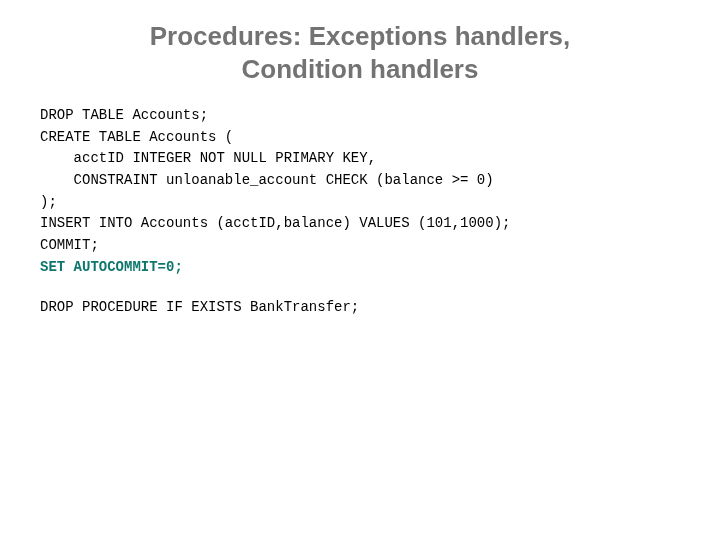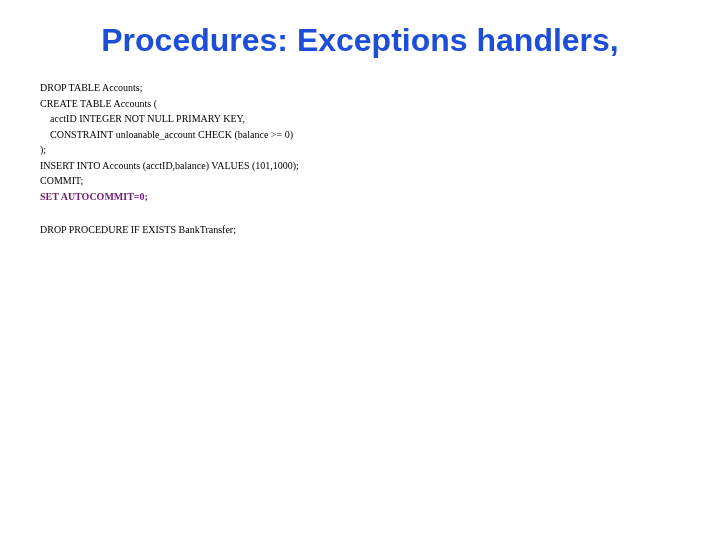--- a/index.html
+++ b/index.html
@@ -20,55 +20,56 @@
       overflow: hidden;
     }
 
     .title-container {
       text-align: center;
       margin-bottom: 20px;
     }
 
     .title-line1,
     .title-line2 {
-      font-size: 32px;
+      font-size: 26px;
       font-weight: bold;
-      color: #1d4ed8;
+      color: #737373;
       line-height: 1.25;
     }
 
     .code-block {
       width: 100%;
-      font-family: Liberation Serif, serif;
-      font-size: 10px;
+      font-family: Liberation Mono, monospace;
+      font-size: 14px;
       line-height: 1.55;
       color: #000000;
       padding-left: 10px;
     }
 
     .code-line {
       display: block;
       white-space: pre;
     }
 
     .bold-blue {
-      color: #701a75;
+      color: #0f766e;
       font-weight: bold;
     }
 
     .spacer {
       display: block;
       height: 18px;
     }
   </style>
 </head>
 <body>
 
 <div class="title-container">
   <div class="title-line1">Procedures: Exceptions handlers,</div>
+  <div class="title-line2">Condition handlers</div>
 </div>
 
 <div class="code-block">
   <span class="code-line">DROP TABLE Accounts;</span>
   <span class="code-line">CREATE TABLE Accounts (</span>
   <span class="code-line">    acctID INTEGER NOT NULL PRIMARY KEY,</span>
   <span class="code-line">    CONSTRAINT unloanable_account CHECK (balance &gt;= 0)</span>
   <span class="code-line">);</span>
   <span class="code-line">INSERT INTO Accounts (acctID,balance) VALUES (101,1000);</span>
   <span class="code-line">COMMIT;</span>

